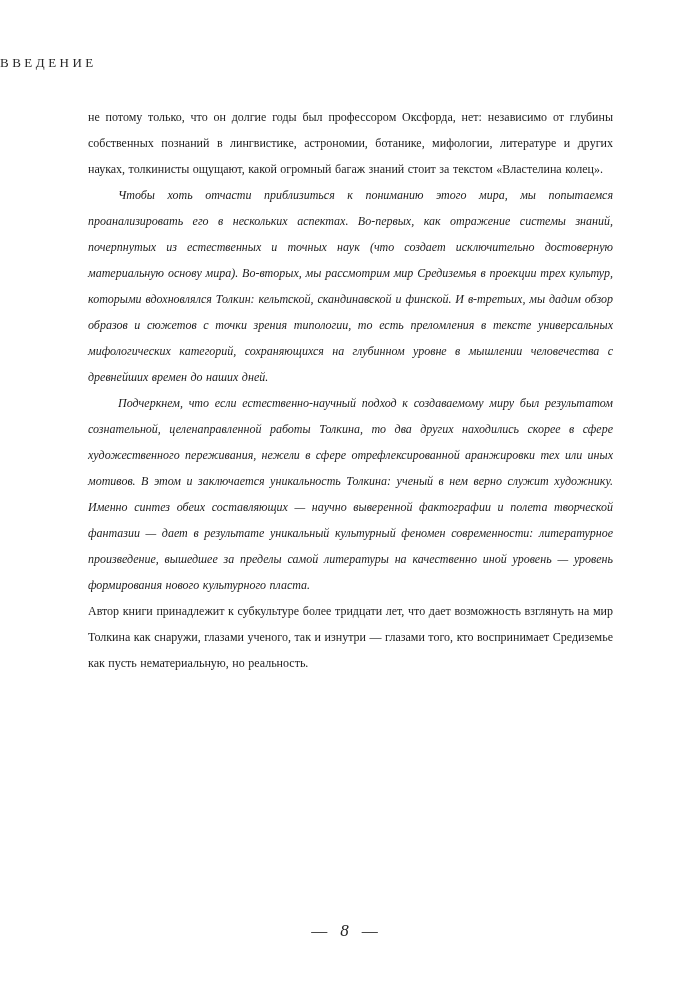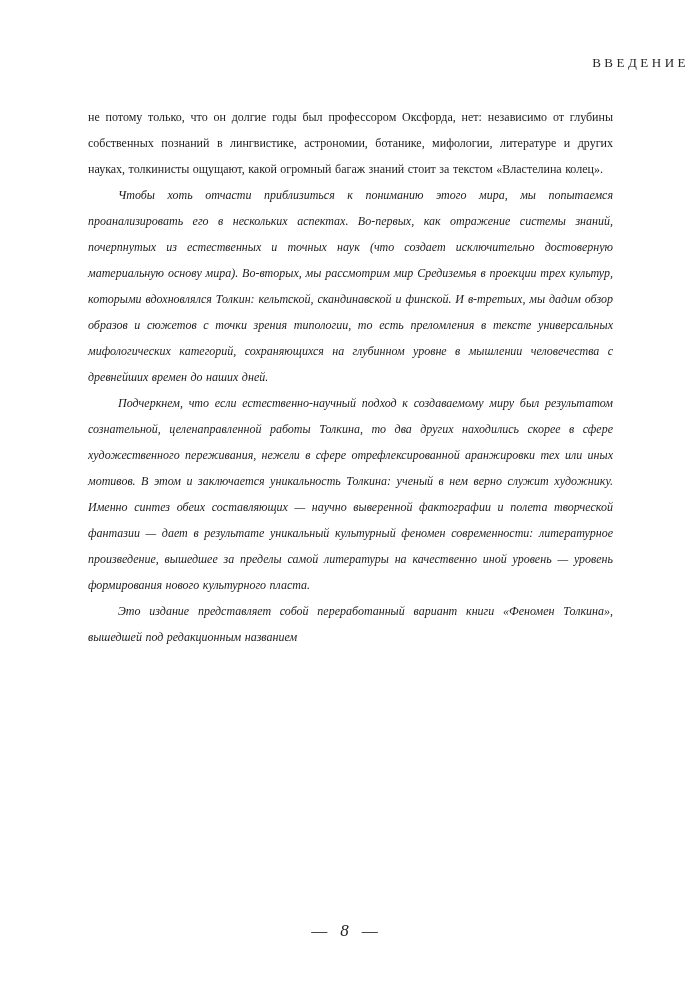--- a/index.html
+++ b/index.html
@@ -14,21 +14,21 @@
     background: #ffffff;
     font-family: "Liberation Serif", serif;
     color: #1b1b1b;
     overflow: hidden;
   }
   .running-head {
     position: absolute;
     top: 55px;
     left: 0;
     right: 0;
-    text-align: right;
+    text-align: left;
     font-size: 13px;
     letter-spacing: 3.5px;
     color: #262626;
     font-weight: normal;
   }
   .body-text {
     position: absolute;
     top: 104px;
     left: 88px;
     width: 525px;
@@ -77,21 +77,21 @@
   <div class="running-head">ВВЕДЕНИЕ</div>
 
   <div class="body-text">
 
       <p>не потому только, что он долгие годы был профессором Оксфорда, нет: независимо от глубины собственных познаний в лингвистике, астрономии, ботанике, мифологии, литературе и других науках, толкинисты ощущают, какой огромный багаж знаний стоит за текстом «Властелина колец».</p>
 
       <p class="indent">Чтобы хоть отчасти приблизиться к пониманию этого мира, мы попытаемся проанализировать его в нескольких аспектах. Во-первых, как отражение системы знаний, почерпнутых из естественных и точных наук (что создает исключительно достоверную материальную основу мира). Во-вторых, мы рассмотрим мир Средиземья в проекции трех культур, которыми вдохновлялся Толкин: кельтской, скандинавской и финской. И в-третьих, мы дадим обзор образов и сюжетов с точки зрения типологии, то есть преломления в тексте универсальных мифологических категорий, сохраняющихся на глубинном уровне в мышлении человечества с древнейших времен до наших дней.</p>
 
       <p class="indent">Подчеркнем, что если естественно-научный подход к создаваемому миру был результатом сознательной, целенаправленной работы Толкина, то два других находились скорее в сфере художественного переживания, нежели в сфере отрефлексированной аранжировки тех или иных мотивов. В этом и заключается уникальность Толкина: ученый в нем верно служит художнику. Именно синтез обеих составляющих — научно выверенной фактографии и полета творческой фантазии — дает в результате уникальный культурный феномен современности: литературное произведение, вышедшее за пределы самой литературы на качественно иной уровень — уровень формирования нового культурного пласта.</p>
 
+      <p>Автор книги принадлежит к субкультуре более тридцати лет, что дает возможность взглянуть на мир Толкина как снаружи, глазами ученого, так и изнутри — глазами того, кто воспринимает Средиземье как пусть нематериальную, но реальность.</p>
 
-      <p class="indent">Это издание представляет собой переработанный вариант книги «Феномен Толкина», вышедшей под редакционным названием</p>
     </div>
 
   <div class="page-footer">
     <span class="footer-dash">—</span><span class="page-num">8</span><span class="footer-dash">—</span>
   </div>
 
 </div>
 
 </body></html>

